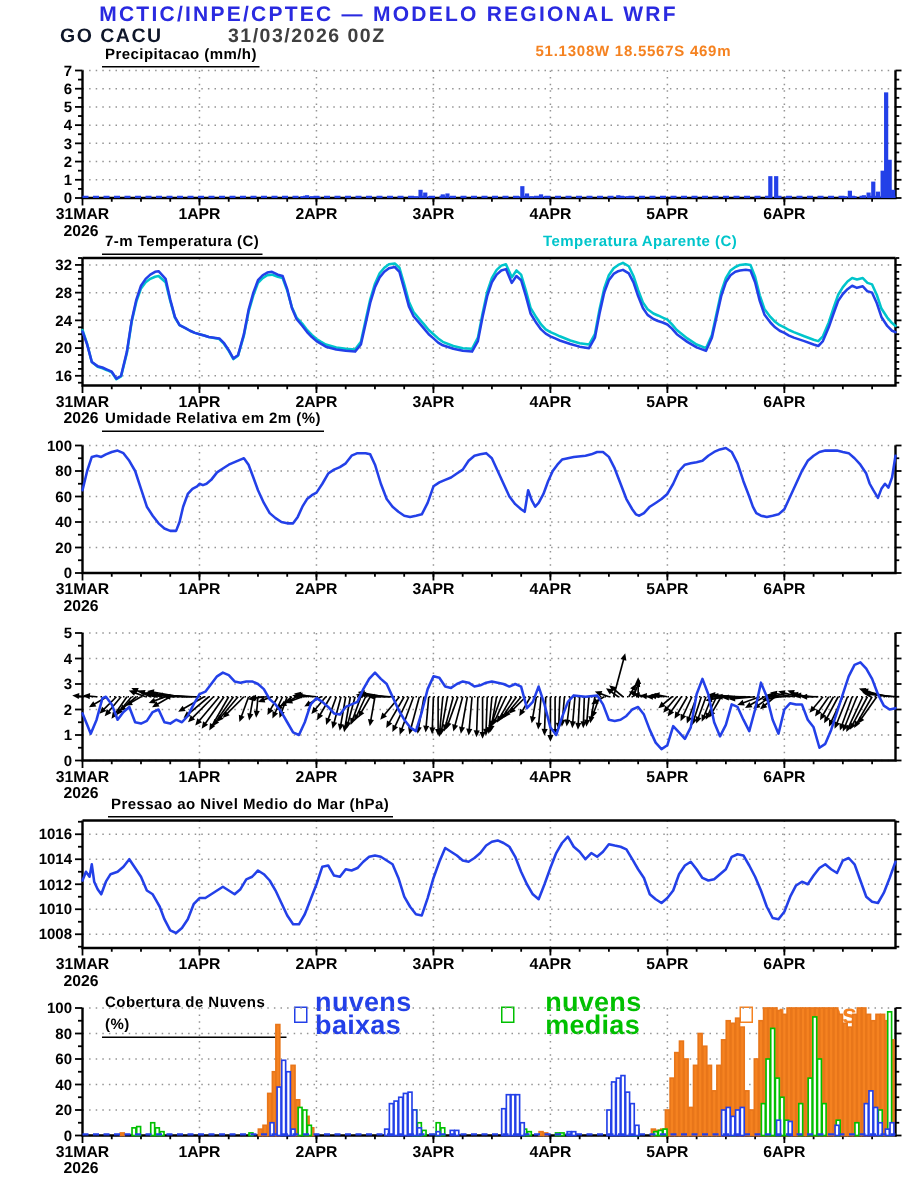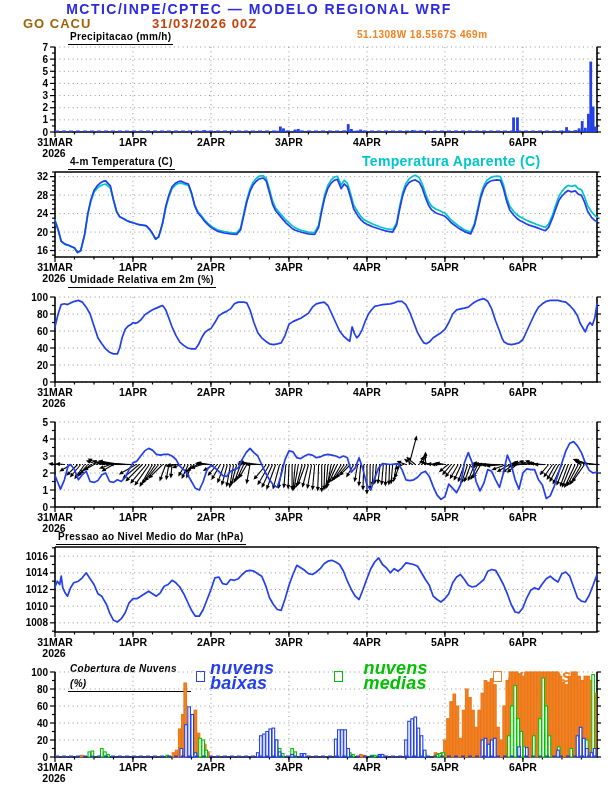--- a/index.html
+++ b/index.html
@@ -4,44 +4,44 @@
 <style>
   html,body{margin:0;padding:0;background:#fff;}
   #page{position:relative;width:612px;height:792px;background:#fff;overflow:hidden;
         font-family:"Liberation Sans",sans-serif;}
   .h1{position:absolute;top:1px;left:0;width:518px;text-align:center;
       font-size:14px;font-weight:bold;letter-spacing:1.5px;}
   .hdr2{position:absolute;top:16px;font-size:13px;font-weight:bold;letter-spacing:1px;}
   .coords{position:absolute;font-size:10px;font-weight:bold;letter-spacing:0.5px;}
   .ptitle{position:absolute;font-size:10px;font-weight:bold;letter-spacing:0.3px;
           color:#000;border-bottom:1.6px solid #000;padding:0 2px 0 2px;line-height:15px;}
-  .ptitle2{position:absolute;font-size:14px;font-weight:bold;letter-spacing:0.3px;line-height:15px;}
-  .legendrow{position:absolute;display:flex;align-items:center;gap:5px;line-height:15px;font-style:italic;}
+  .ptitle2{position:absolute;font-size:10px;font-weight:bold;letter-spacing:0.3px;line-height:15px;}
+  .legendrow{position:absolute;display:flex;align-items:center;gap:5px;line-height:15px;}
   .lgtxt{font-size:18px;font-weight:bold;letter-spacing:0.2px;}
   .lgsq{display:inline-block;width:8px;height:9px;border:1.7px solid #000;background:#fff;}
   svg text.ylab{font:bold 10px "Liberation Sans",sans-serif;}
   svg text.xlab{font:bold 10.5px "Liberation Sans",sans-serif;}
   svg .grid{stroke:#949494;stroke-width:1;stroke-dasharray:1 3.4;fill:none;}
   svg .box{stroke:#000;stroke-width:1.6;fill:none;}
   svg .tick{stroke:#000;stroke-width:1.2;}
 </style>
 </head>
 <body>
 
 <div id="page">
   <div class="h1" style="color: rgb(42, 42, 224);">MCTIC/INPE/CPTEC — MODELO REGIONAL WRF</div>
-  <div class="hdr2" style="left: 23px; color: #a16207;">GO CACU</div>
-  <div class="hdr2" style="left: 152px; color: #c2410c;">31/03/2026 00Z</div>
+  <div class="hdr2" style="left: 40px; color: #0f172a;">GO CACU</div>
+  <div class="hdr2" style="left: 152px; color: #404040;">31/03/2026 00Z</div>
   <div class="coords" style="left: 357px; top: 29px; color: rgb(245, 130, 32);">51.1308W 18.5567S 469m</div>
 
   <div class="ptitle" style="left:68px;top:29px">Precipitacao (mm/h)</div>
-  <div class="ptitle" style="left:68px;top:154px">4-m Temperatura (C)</div>
+  <div class="ptitle" style="left:68px;top:154px">7-m Temperatura (C)</div>
   <div class="ptitle2" style="left: 362px; top: 154px; color: rgb(0, 197, 203);">Temperatura Aparente (C)</div>
   <div class="ptitle" style="left:68px;top:272px">Umidade Relativa em 2m (%)</div>
-  <div class="ptitle" style="left:56px;top:529px">Pressao ao Nivel Medio do Mar (hPa)</div>
+  <div class="ptitle" style="left:72px;top:529px">Pressao ao Nivel Medio do Mar (hPa)</div>
 
   <div class="legendrow" style="left:68px;top:653px">
     <span class="ptitle" style="position:static">Cobertura de Nuvens (%)</span>
     <span class="lgsq" style="border-color: rgb(35, 64, 232);"></span>
     <span class="lgtxt" style="color: rgb(35, 64, 232);">nuvens baixas</span>
     <span class="lgsq" style="border-color: rgb(0, 192, 0);"></span>
     <span class="lgtxt" style="color: rgb(0, 192, 0); padding-left: 15px;">nuvens medias</span>
     <span class="lgsq" style="border-color: rgb(245, 130, 32);"></span>
     <span class="lgtxt" style="color: rgb(245, 130, 32); margin-top: 16px;">nuvens altas</span>
   </div>

